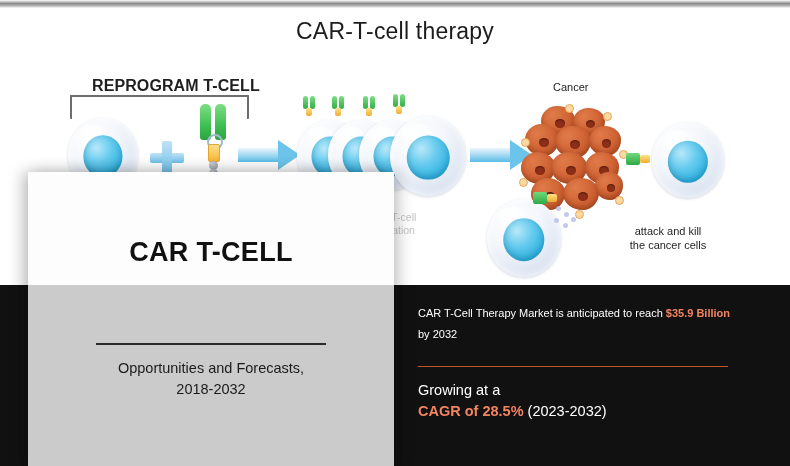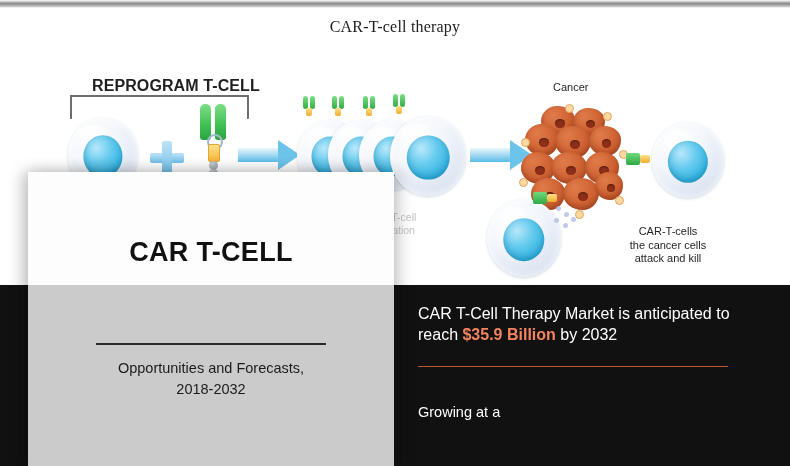--- a/index.html
+++ b/index.html
@@ -17,22 +17,22 @@
     background:linear-gradient(to bottom,#ffffff 0%,#8a8a8a 45%,#b9b9b9 75%,#ffffff 100%);
   }
 
   
   .illus{
     position:absolute;left:0;top:8px;width:790px;height:277px;background:#ffffff;
   }
 
   .diagram-title{
     position:absolute;left:0;top:10px;width:790px;text-align:center;
-    font-size:16px;color:#1c1c1c;letter-spacing:.2px;
-    font-family:Liberation Serif, serif;
+    font-size:23px;color:#1c1c1c;letter-spacing:.2px;
+    font-family:Liberation Sans, sans-serif;
   }
 
   
   .reprogram-label{
     position:absolute;left:92px;top:69px;font-size:16px;font-weight:bold;
     color:#1f1f1f;letter-spacing:.1px;
   }
   .bracket{
     position:absolute;left:70px;top:87px;width:175px;height:22px;
     border:2px solid #6d6d6d;border-bottom:none;border-radius:1px;
@@ -115,22 +115,22 @@
     font-size:11px;line-height:13.5px;color:#1f1f1f;
   }
 
   
   .cap{position:absolute;font-size:10.5px;color:#c4c4c4;text-align:center;line-height:13px;}
 
   
   .darkband{position:absolute;left:0;top:285px;width:790px;height:181px;background:#111111;}
 
   .stat{position:absolute;color:#ffffff;}
-  .stat1{left:418px;top:303px;width:320px;font-size:16px;line-height:21px;}
-  .stat2{left:418px;top:380px;width:320px;font-size:14.5px;line-height:21px;margin-top:22px;}
+  .stat1{left:418px;top:303px;width:320px;font-size:11px;line-height:21px;}
+  .stat2{left:418px;top:380px;width:320px;font-size:14.5px;line-height:21px;}
   .hl{font-weight:bold;}
   .rule-orange{position:absolute;left:418px;top:366px;width:310px;height:1px;background:#c0562b;}
 
   
   .card{
     position:absolute;left:28px;top:172px;width:366px;height:294px;
     background:linear-gradient(180deg,#fdfdfd 0%,#fdfdfd 38.5%,#cbcbcb 38.5%,#cbcbcb 100%);
     box-shadow:-6px 0 14px rgba(0,0,0,.22), 6px 0 14px rgba(0,0,0,.18);
   }
   .card-title{
@@ -261,23 +261,22 @@
         <span class="g"></span>
         <span class="y"></span>
       </div>
     <span class="granule" style="left:556px;top:198px;"></span>
     <span class="granule" style="left:564px;top:204px;"></span>
     <span class="granule" style="left:554px;top:210px;"></span>
     <span class="granule" style="left:563px;top:215px;"></span>
     <span class="granule" style="left:571px;top:209px;"></span>
 
     <div class="attack-label">
-      <div>CAR-T-cells</div>
+      <div>attack and kill</div>
       <div>the cancer cells</div>
-      <div>attack and kill</div>
     </div>
 
     <div class="cap" style="left:58px;top:203px;width:90px;">T-cell</div>
     <div class="cap" style="left:155px;top:203px;width:120px;">
       <div>Chimeric</div>
       <div>antigen receptor</div>
     </div>
     <div class="cap" style="left:336px;top:203px;width:110px;">
       <div>CAR-T-cell</div>
       <div>replication</div>
@@ -287,20 +286,21 @@
   <div class="darkband"></div>
 
   <div class="stat stat1">
     <span>CAR T-Cell Therapy Market is anticipated to reach </span><span class="hl" style="color:#F4845F">$35.9 Billion</span><span> by 2032</span>
   </div>
 
   <div class="rule-orange"></div>
 
   <div class="stat stat2">
     <div>Growing at a</div>
+    <div><span class="hl" style="color:#F4845F">CAGR of 28.5%</span><span> (2023-2032)</span></div>
   </div>
 
   <div class="card">
     <div class="card-title">
       <div>CAR T-CELL</div>
     </div>
     <div class="card-rule"></div>
     <div class="card-note">
       <div>Opportunities and Forecasts,</div>
       <div>2018-2032</div>

